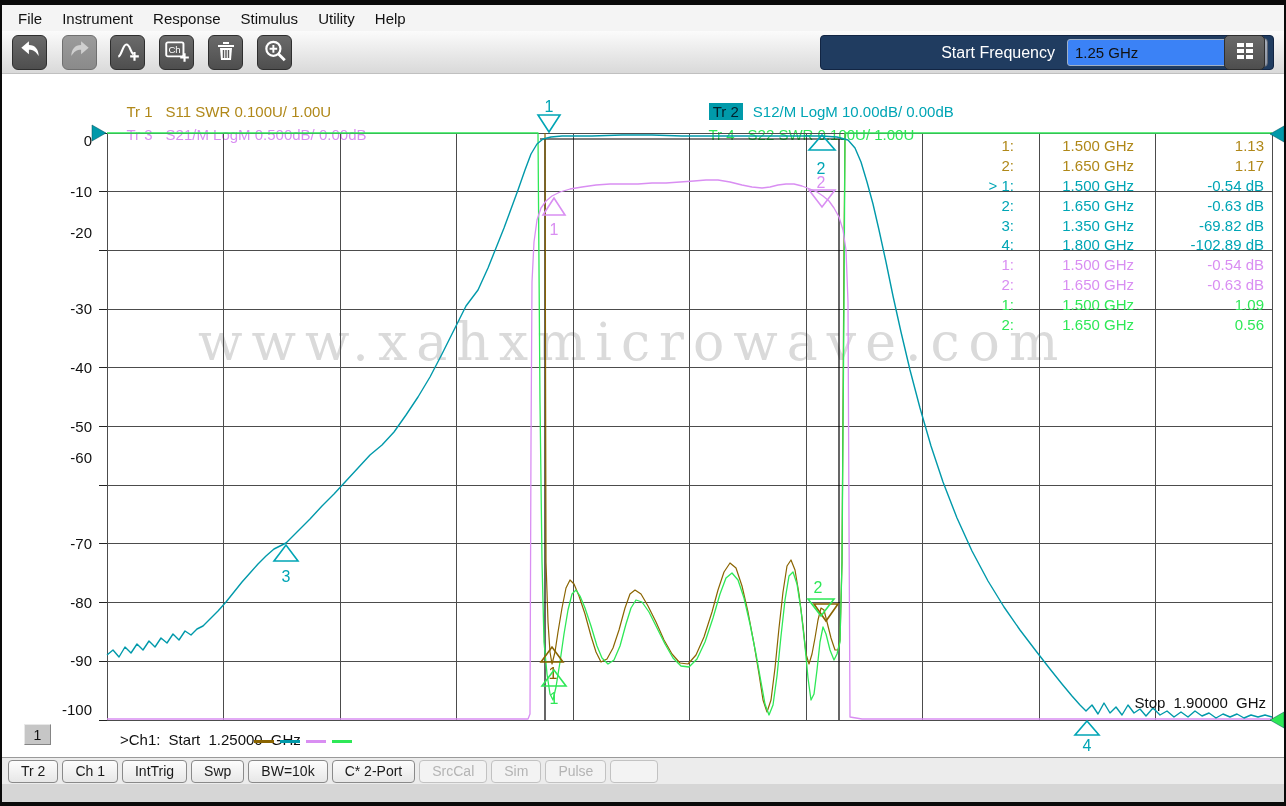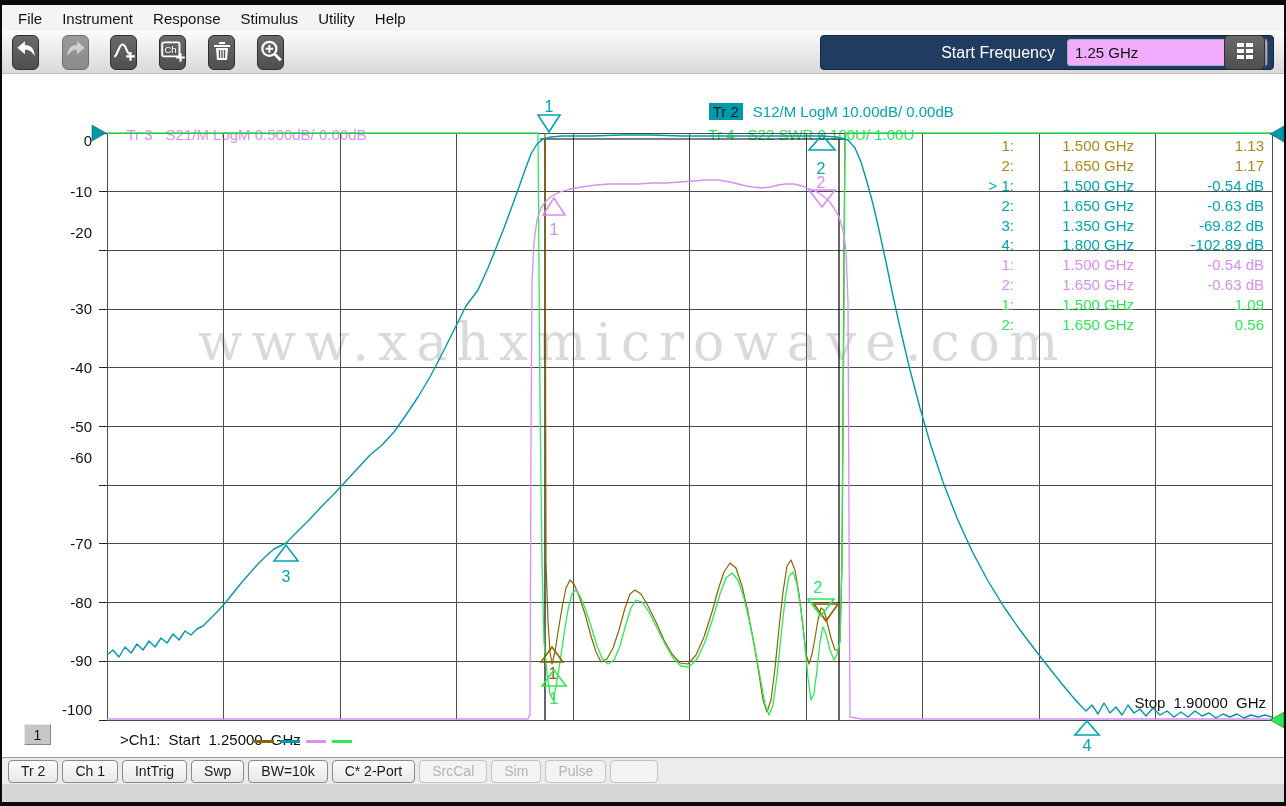--- a/index.html
+++ b/index.html
@@ -10,30 +10,30 @@
     font-family:"Liberation Sans","DejaVu Sans",sans-serif;
     text-decoration:underline;
   }
   
   .topstrip{position:absolute;left:0;top:0;width:100%;height:3px;background:#0a0a0a;}
   .menubar{position:absolute;left:0;top:3px;width:100%;height:26px;background:#f4f4f4;
     display:flex;align-items:center;padding-left:6px;}
   .menu-item{font-size:15px;color:#111;padding:0 10px;cursor:default;}
   .toolbar{position:absolute;left:0;top:29px;width:100%;height:43px;
     background:linear-gradient(#fbfbfb,#d9d9d9);border-bottom:1px solid #c0c0c0;}
-  .tb-btn{position:absolute;top:4px;width:27px;height:35px;border-radius:6px;
+  .tb-btn{position:absolute;top:4px;width:35px;height:35px;border-radius:6px;
     background:linear-gradient(#6a6a6a,#4e4e4e);border:1px solid #2e2e2e;
     display:flex;align-items:center;justify-content:center;}
   .tb-btn.disabled{background:linear-gradient(#9b9b9b,#8a8a8a);border-color:#6f6f6f;}
   .sf-panel{position:absolute;left:818px;top:4px;width:454px;height:35px;border-radius:4px;
     background:#203c60;border:1px solid #122543;display:flex;align-items:center;
     justify-content:flex-end;padding:0 5px;}
   .sf-label{color:#fff;font-size:16px;margin-right:12px;}
   .sf-input{width:162px;height:27px;border:1px solid #9fb0c6;border-radius:3px;
-    font-size:15px;padding-left:7px;font-family:inherit;color:#111;background:#f0abfc;}
+    font-size:15px;padding-left:7px;font-family:inherit;color:#111;background:#3b82f6;}
   .sf-keypad{width:34px;height:29px;margin-left:5px;border-radius:4px;
     background:linear-gradient(#a7aeba,#8d95a4);border:1px solid #5d6573;
     display:flex;align-items:center;justify-content:center;}
   .menu-grid-btn{position:absolute;left:1222px;top:4px;width:41px;height:35px;border-radius:5px;
     background:linear-gradient(#6a6a6a,#4e4e4e);border:1px solid #2e2e2e;
     display:flex;align-items:center;justify-content:center;}
   
   .tr-head{position:absolute;font-size:15px;white-space:pre;}
   .tr-id{margin-right:13px;}
   .tr-badge{padding:0 4px;margin-right:10px;}
@@ -148,20 +148,23 @@
               <rect x="12" y="9" width="7" height="4"></rect>
               <rect x="3" y="15" width="7" height="4"></rect>
               <rect x="12" y="15" width="7" height="4"></rect>
             </g>
           </svg></span>
     </div>
   </div>
 
   <div class="watermark">www.xahxmicrowave.com</div>
 
+  <div class="tr-head" style="left:108px;top:84px;color:#b08819">
+    <span class="tr-id">Tr 1</span><span>S11 SWR 0.100U/ 1.00U</span>
+  </div>
   <div class="tr-head" style="left:108px;top:107px;color:#d98ef2">
     <span class="tr-id">Tr 3</span><span>S21/M LogM 0.500dB/ 0.00dB</span>
   </div>
   <div class="tr-head" style="left:690px;top:84px;color:#00a5b5">
     <span class="tr-badge" style="background:#009aaa;color:#00222e">Tr 2</span><span>S12/M LogM 10.00dB/ 0.00dB</span>
   </div>
   <div class="tr-head" style="left:690px;top:107px;color:#2ee857">
     <span class="tr-id">Tr 4</span><span>S22 SWR 0.100U/ 1.00U</span>
   </div>
 

